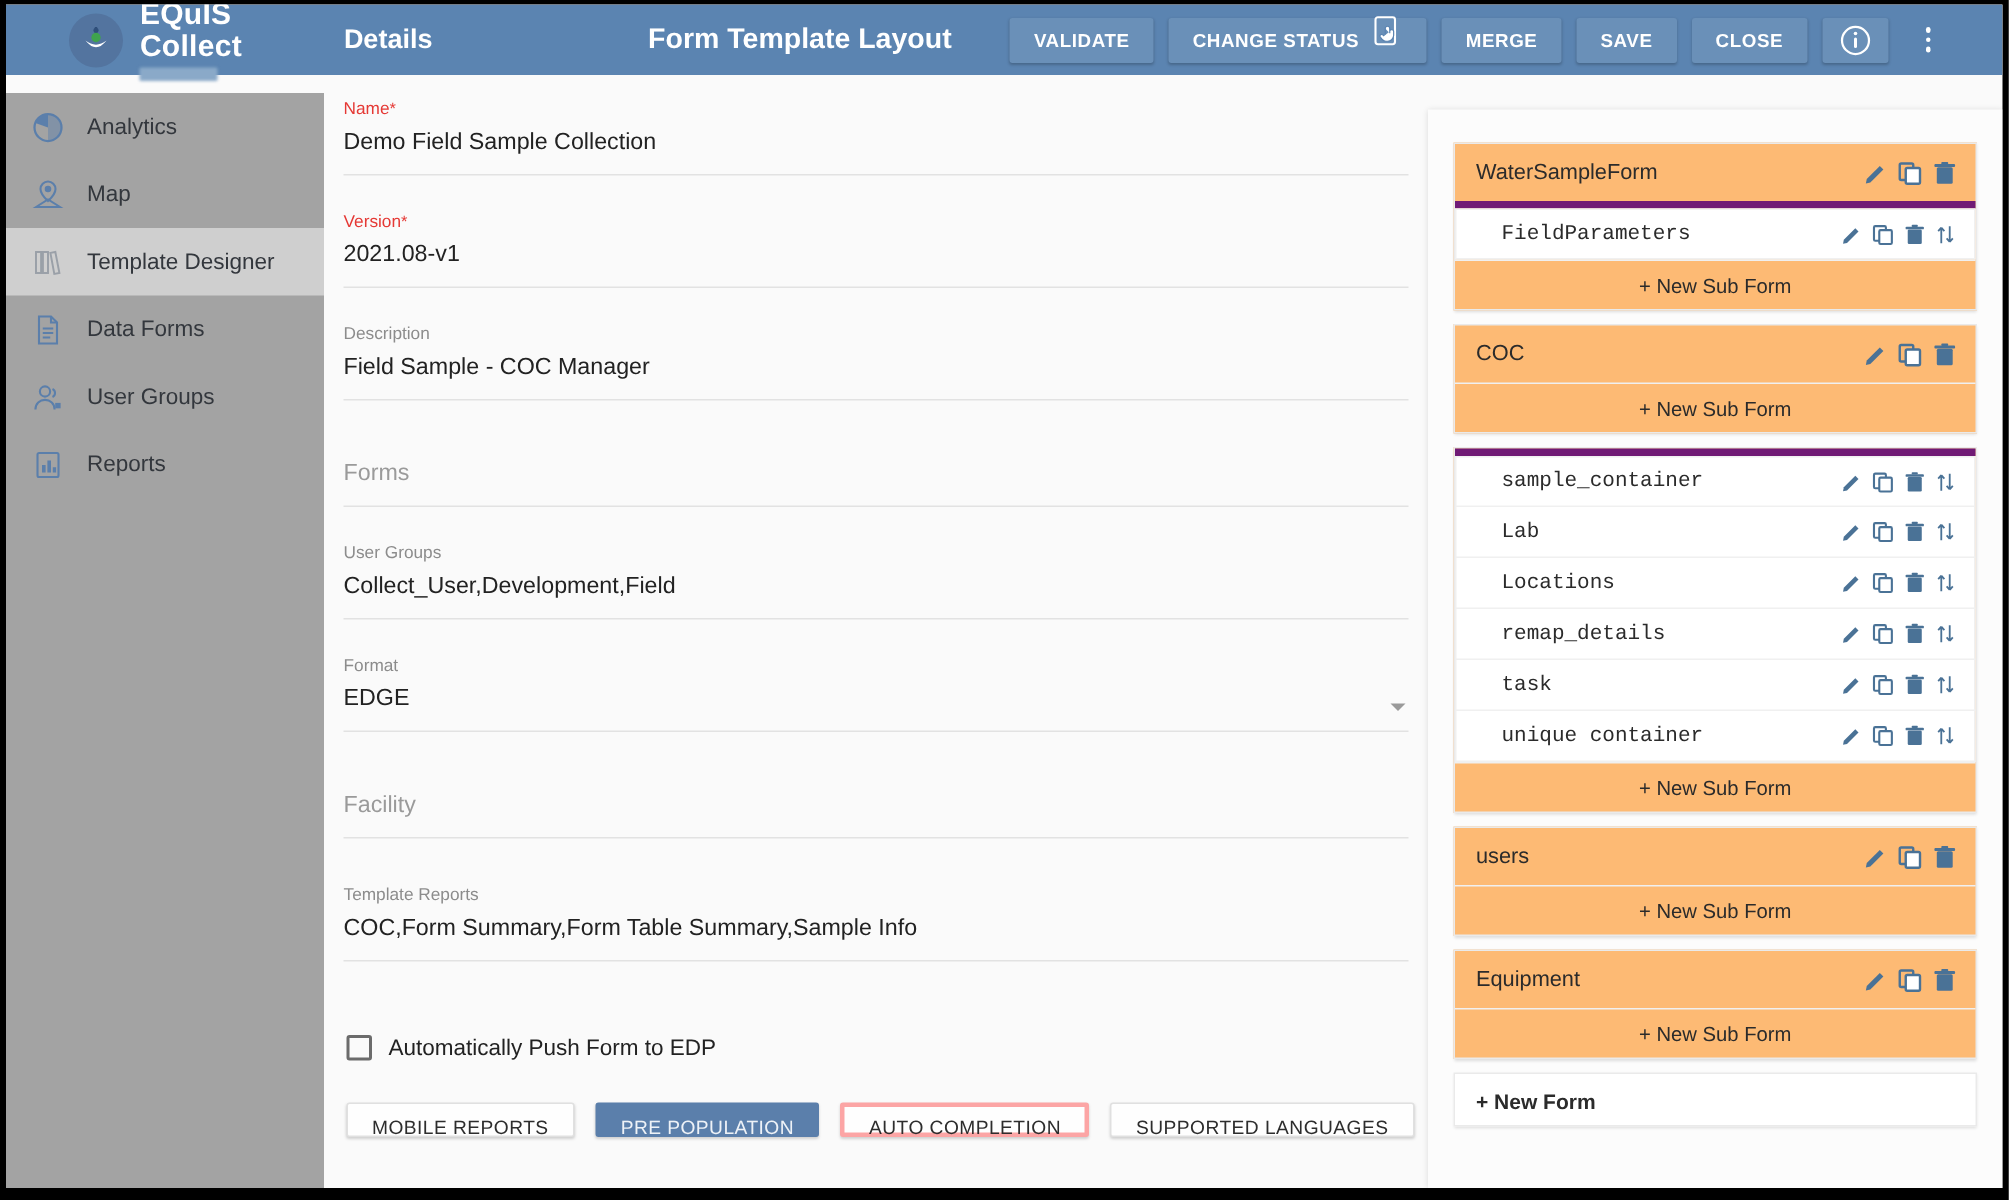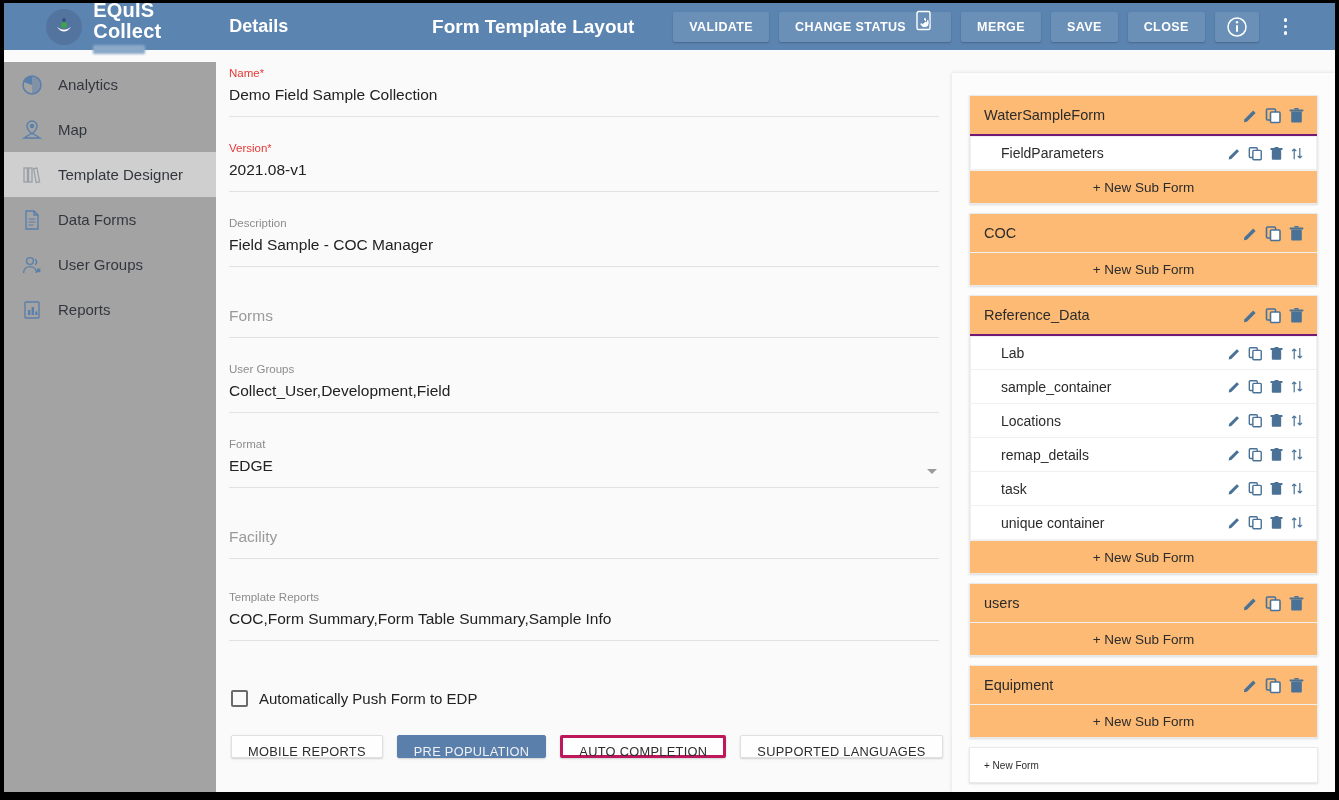--- a/index.html
+++ b/index.html
@@ -117,21 +117,21 @@
   .btn-row { display: flex; align-items: center; gap: 14px; margin-top: 28px; margin-left: 2px;}
   .fbtn {
     height: 23px; padding: 0 16px; line-height: 31px;
     font-size: 12.8px; font-weight: normal; letter-spacing: .3px;
     background: #fefefe; color: #2d2d2d;
     border: 1px solid #e0e0e0; border-radius: 2px;
     box-shadow: 0 1px 2px rgba(0,0,0,.17);
     white-space: nowrap; cursor: pointer;
   }
   .fbtn.primary { background: #5b7fab; color: #eef2f7; border-color: #5b7fab; }
-  .fbtn.highlight { border: 3px solid #be185d; line-height: 27px; }
+  .fbtn.highlight { border: 3px solid #fca5a5; line-height: 27px; }
 
   
   #rightpanel {
     position: absolute; left: 948px; top: 70px;
     width: 383px; height: 719px;
     background: #fcfcfc;
     box-shadow: 0 0 4px rgba(0,0,0,.13);
     padding: 22px 17px 0 17px;
     overflow: hidden;
   }
@@ -139,41 +139,41 @@
     background: #fdba74;
     border: 1px solid #eaeaea;
     box-shadow: 0 1px 2px rgba(0,0,0,.13);
     margin-bottom: 9px;
   }
   .form-head {
     display: flex; align-items: center;
     height: 38px; padding: 0 12px 0 14px;
   }
   .form-name { font-size: 14.5px; color: #2b2b2b; flex: 1; }
-  .sub-list { border-top: 2px solid #701a75; }
+  .sub-list { border-top: 5px solid #701a75; font-family: Liberation Mono, monospace; }
   .sub-row {
     display: flex; align-items: center;
     height: 34px; padding: 0 12px 0 30px;
     border: 1px solid #f0f0f0; border-top: none;
     background: #fff;
   }
   .sub-row:first-child { border-top: 1px solid #f0f0f0; }
   .sub-name { font-size: 14px; color: #2b2b2b; flex: 1; }
   .icon-group { display: flex; align-items: center; gap: 6px; }
   .ico-btn { cursor: pointer; display: flex; align-items: center; }
   .newsub {
     height: 33px; line-height: 33px; text-align: center;
     font-size: 13.5px; color: #2b2b2b;
     border-top: 1px solid #f0f0f0; cursor: pointer;
   }
   .newform-card {
     background: #fff; border: 1px solid #eaeaea;
     box-shadow: 0 1px 2px rgba(0,0,0,.13);
     height: 36px; line-height: 36px; padding-left: 14px;
-    font-size: 10px; color: #2b2b2b; cursor: pointer;
+    font-size: 14px; color: #2b2b2b; cursor: pointer; font-weight: bold;
   }
 </style>
 </head>
 <body>
 
 <div id="frame">
 
   <div id="header">
 
     <div class="logo-badge">
@@ -450,46 +450,23 @@
                 <rect x="1.6" y="2.4" width="13.8" height="2" rx=".7" fill="#4a7296"></rect>
                 <rect x="6.2" y="1" width="4.6" height="1.6" rx=".6" fill="#4a7296"></rect>
               </svg>
             </span>
         </span>
       </div>
       <div class="newsub">+ New Sub Form</div>
     </div>
 
     <div class="form-card">
-      <div class="form-head">
-        <span class="form-name">Reference_Data</span>
-        <span class="icon-group">
-          <span class="ico-btn">
-              <svg width="17" height="17" viewBox="0 0 17 17">
-                <path d="M2.5 12.3 L11.2 3.6 l2.4 2.4 l-8.7 8.7 l-3 .6 z" fill="#4a7296"></path>
-              </svg>
-            </span>
-          <span class="ico-btn">
-              <svg width="17" height="17" viewBox="0 0 17 17">
-                <rect x="1.5" y="2" width="9" height="11" rx="1" fill="none" stroke="#4a7296" stroke-width="1.6"></rect>
-                <rect x="5.5" y="5" width="9.5" height="10.5" rx="1" fill="#fff" stroke="#4a7296" stroke-width="1.6"></rect>
-              </svg>
-            </span>
-          <span class="ico-btn">
-              <svg width="17" height="17" viewBox="0 0 17 17">
-                <rect x="3.2" y="4.5" width="10.6" height="11" rx="1" fill="#4a7296"></rect>
-                <rect x="1.6" y="2.4" width="13.8" height="2" rx=".7" fill="#4a7296"></rect>
-                <rect x="6.2" y="1" width="4.6" height="1.6" rx=".6" fill="#4a7296"></rect>
-              </svg>
-            </span>
-        </span>
-      </div>
       <div class="sub-list">
         <div class="sub-row">
-          <span class="sub-name">Lab</span>
+          <span class="sub-name">sample_container</span>
           <span class="icon-group">
             <span class="ico-btn">
                 <svg width="15" height="15" viewBox="0 0 17 17">
                   <path d="M2.5 12.3 L11.2 3.6 l2.4 2.4 l-8.7 8.7 l-3 .6 z" fill="#4a7296"></path>
                 </svg>
               </span>
             <span class="ico-btn">
                 <svg width="15" height="15" viewBox="0 0 17 17">
                   <rect x="1.5" y="2" width="9" height="11" rx="1" fill="none" stroke="#4a7296" stroke-width="1.6"></rect>
                   <rect x="5.5" y="5" width="9.5" height="10.5" rx="1" fill="#fff" stroke="#4a7296" stroke-width="1.6"></rect>
@@ -504,21 +481,21 @@
               </span>
             <span class="ico-btn">
                 <svg width="14" height="15" viewBox="0 0 14 16">
                   <path d="M4 14 V3 M4 3 L1.8 5.4 M4 3 L6.2 5.4" stroke="#4a7296" stroke-width="1.3" fill="none"></path>
                   <path d="M10 2 V13 M10 13 L7.8 10.6 M10 13 L12.2 10.6" stroke="#4a7296" stroke-width="1.3" fill="none"></path>
                 </svg>
               </span>
           </span>
         </div>
         <div class="sub-row">
-          <span class="sub-name">sample_container</span>
+          <span class="sub-name">Lab</span>
           <span class="icon-group">
             <span class="ico-btn">
                 <svg width="15" height="15" viewBox="0 0 17 17">
                   <path d="M2.5 12.3 L11.2 3.6 l2.4 2.4 l-8.7 8.7 l-3 .6 z" fill="#4a7296"></path>
                 </svg>
               </span>
             <span class="ico-btn">
                 <svg width="15" height="15" viewBox="0 0 17 17">
                   <rect x="1.5" y="2" width="9" height="11" rx="1" fill="none" stroke="#4a7296" stroke-width="1.6"></rect>
                   <rect x="5.5" y="5" width="9.5" height="10.5" rx="1" fill="#fff" stroke="#4a7296" stroke-width="1.6"></rect>

